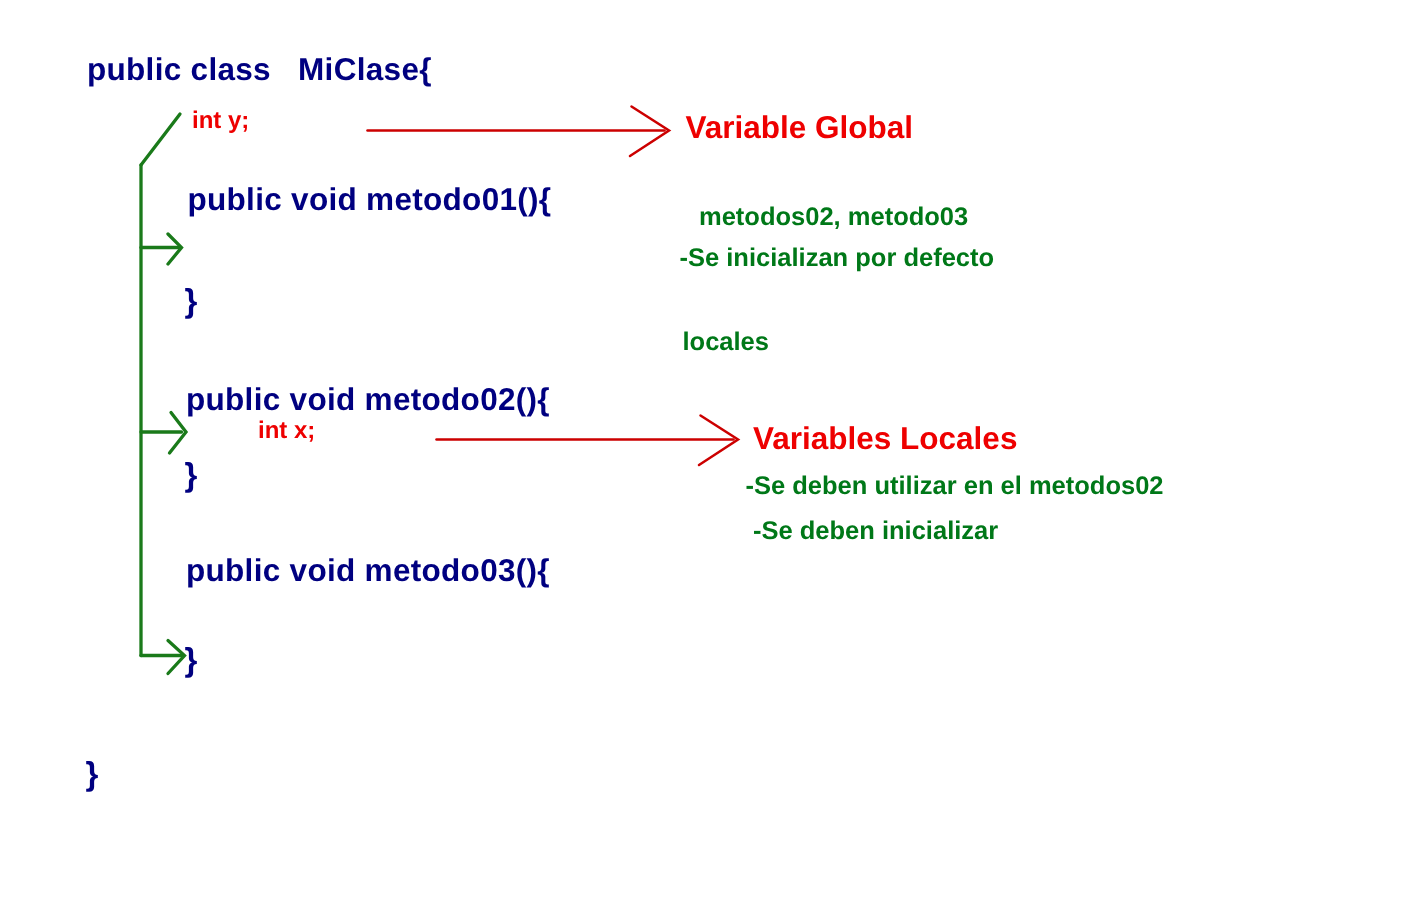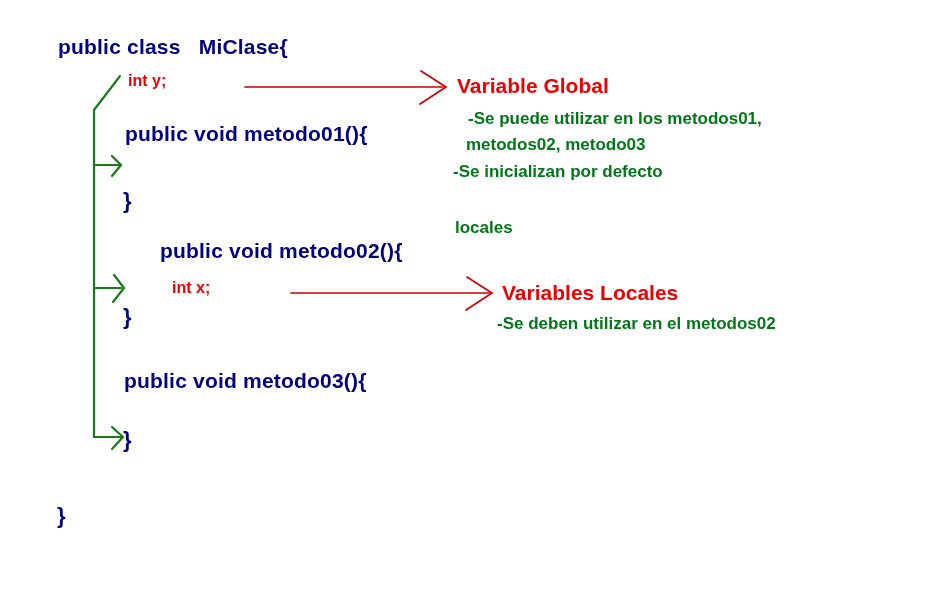--- a/index.html
+++ b/index.html
@@ -98,36 +98,36 @@
   </svg>
 
   <div class="txt code" style="left:58px; top:36px;">public class   MiClase{</div>
 
   <div class="txt decl" style="left:128px; top:73px;">int y;</div>
 
   <div class="txt code" style="left:125px; top:123px;">public void metodo01(){</div>
 
   <div class="txt code-brace" style="left:123px; top:190px;">}</div>
 
-  <div class="txt code" style="left:124px; top:240px;margin-left:36px;">public void metodo02(){</div>
+  <div class="txt code" style="left:124px; top:256px;">public void metodo02(){</div>
 
   <div class="txt decl" style="left:172px; top:280px;">int x;</div>
 
   <div class="txt code-brace" style="left:123px; top:306px;">}</div>
 
   <div class="txt code" style="left:124px; top:370px;">public void metodo03(){</div>
 
   <div class="txt code-brace" style="left:123px; top:429px;">}</div>
 
   <div class="txt code-brace" style="left:57px; top:505px;">}</div>
 
   <div class="txt ann-title" style="left:457px; top:75px;">Variable Global</div>
 
-  <div class="txt ann-note" style="left:468px; top:110px;">-Se puede utilizar en los metodos01,</div>
   <div class="txt ann-note" style="left:466px; top:136px;">metodos02, metodo03</div>
   <div class="txt ann-note" style="left:453px; top:163px;text-align:right;">-Se inicializan por defecto</div>
   <div class="txt ann-note" style="left:455px; top:219px;">locales</div>
 
   <div class="txt ann-title" style="left:502px; top:282px;">Variables Locales</div>
 
   <div class="txt ann-note" style="left:497px; top:315px;">-Se deben utilizar en el metodos02</div>
+  <div class="txt ann-note" style="left:502px; top:345px;">-Se deben inicializar</div>
 
 </div>
 
 </body></html>

